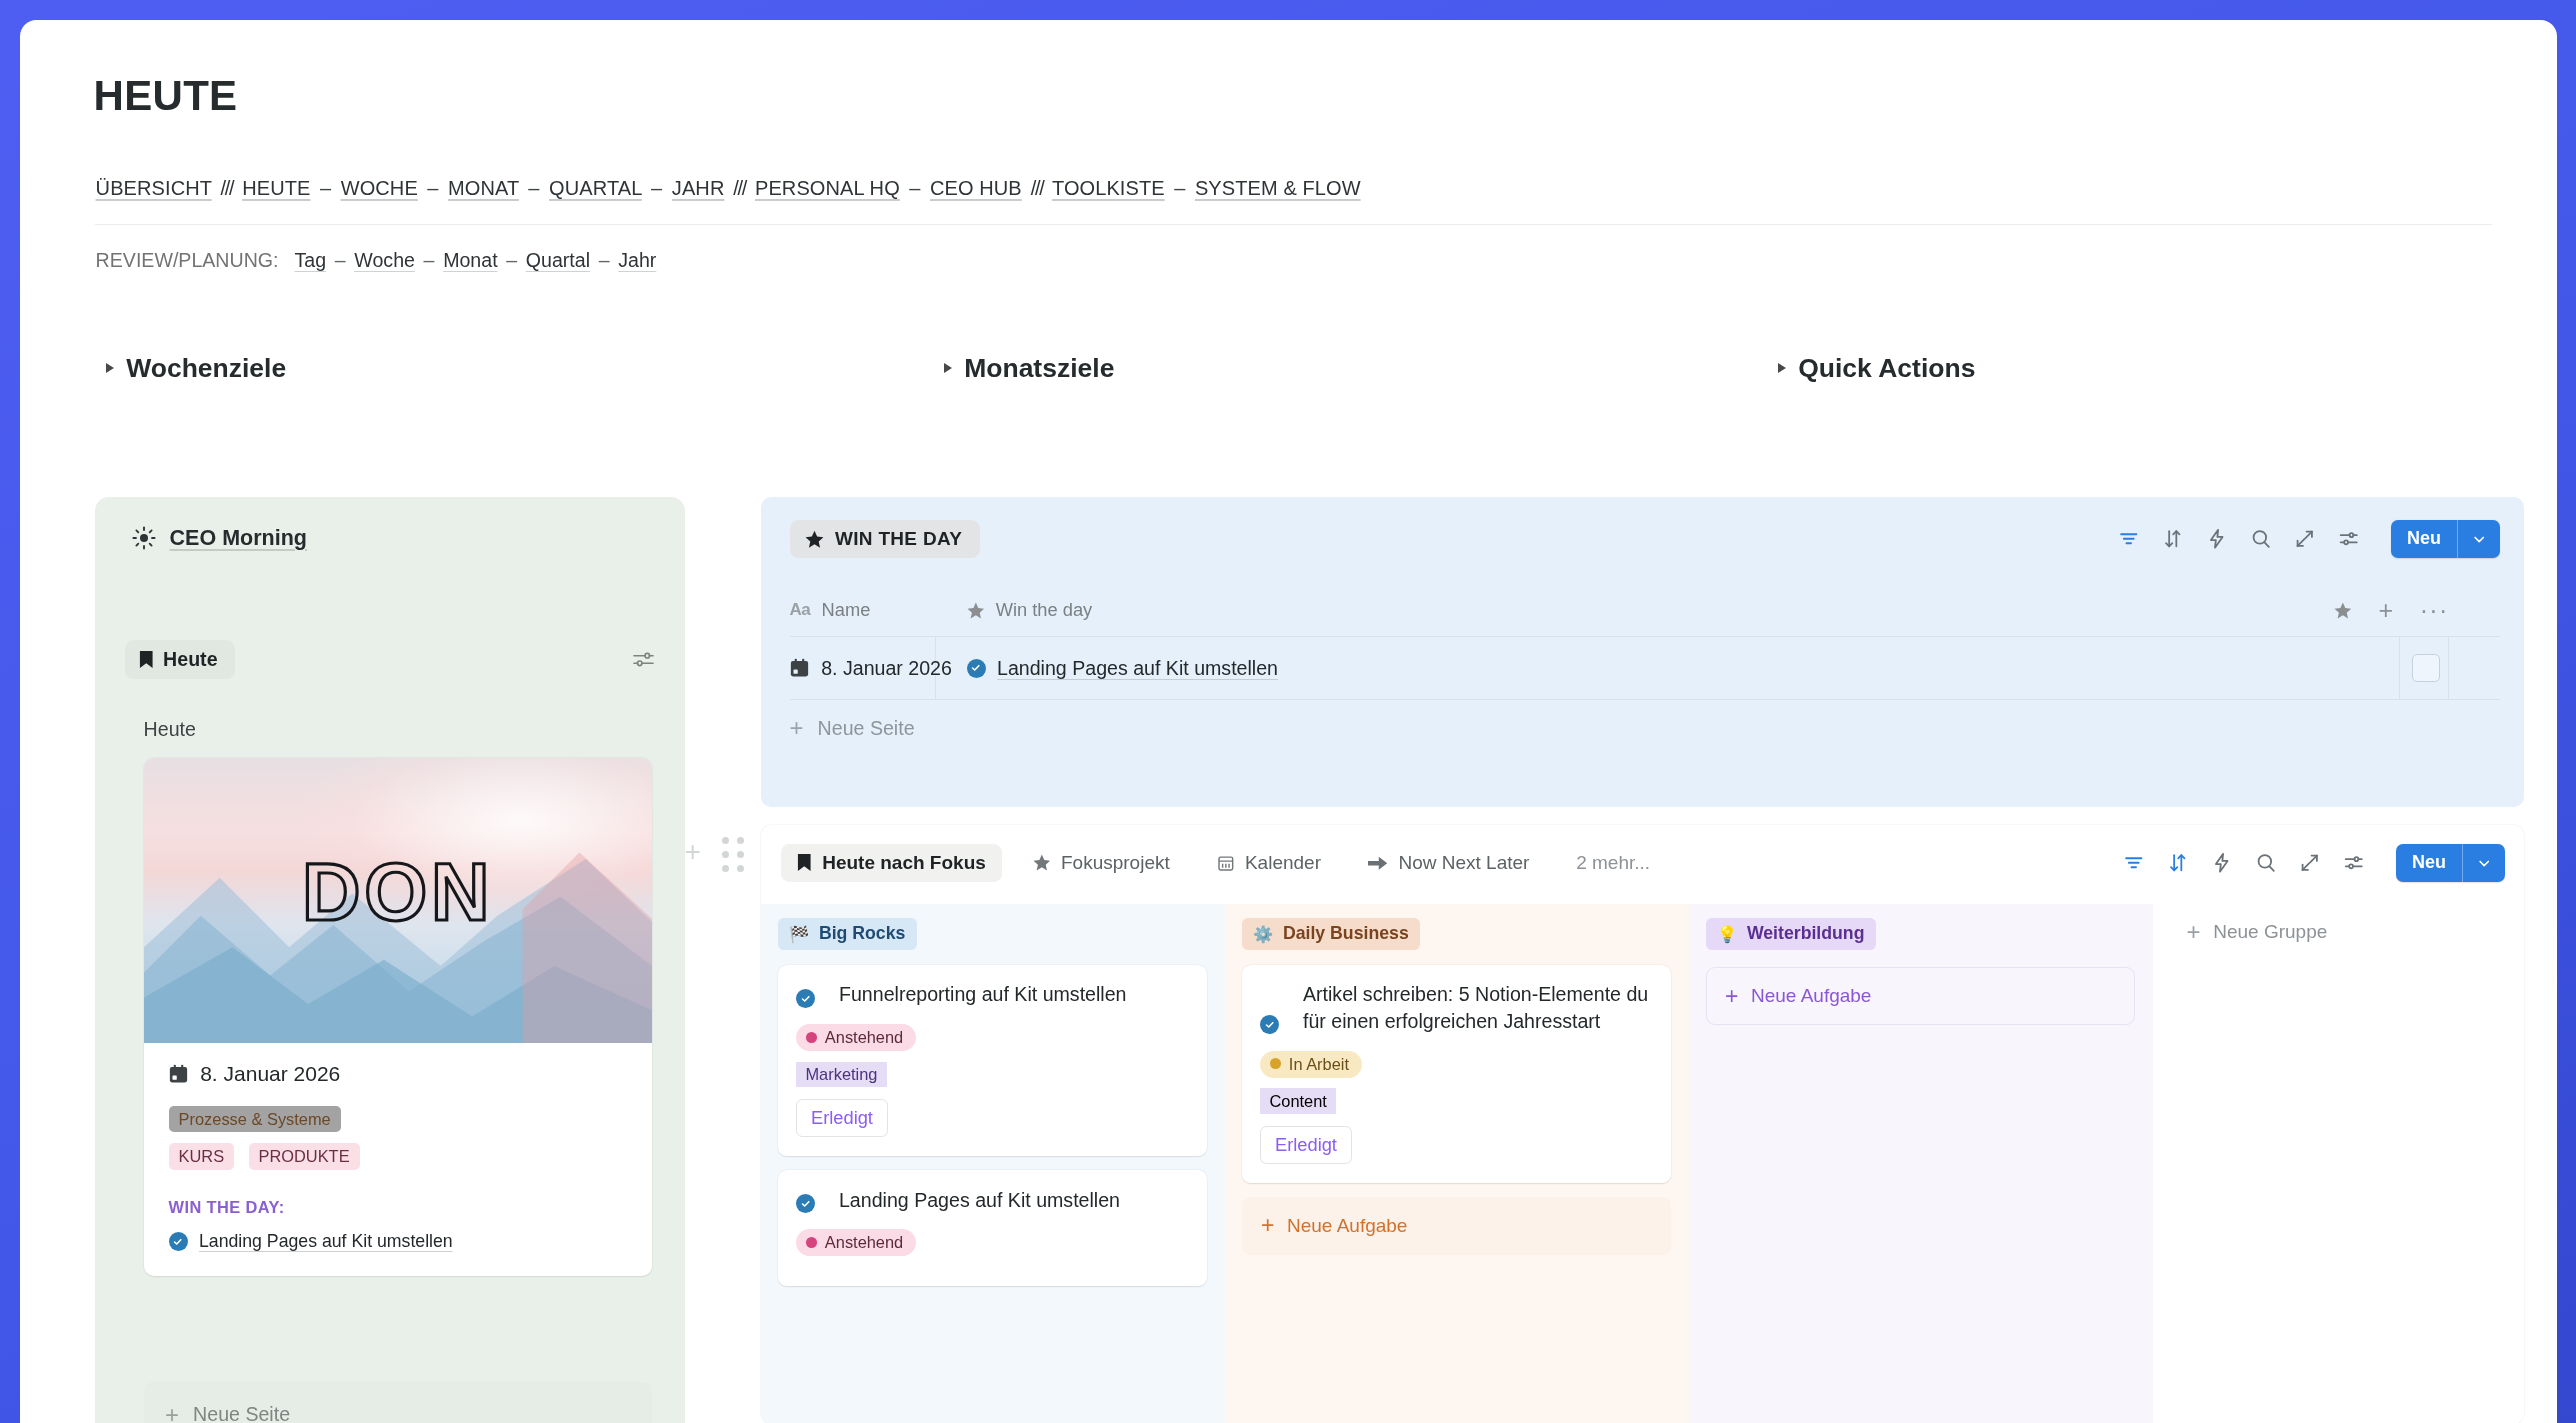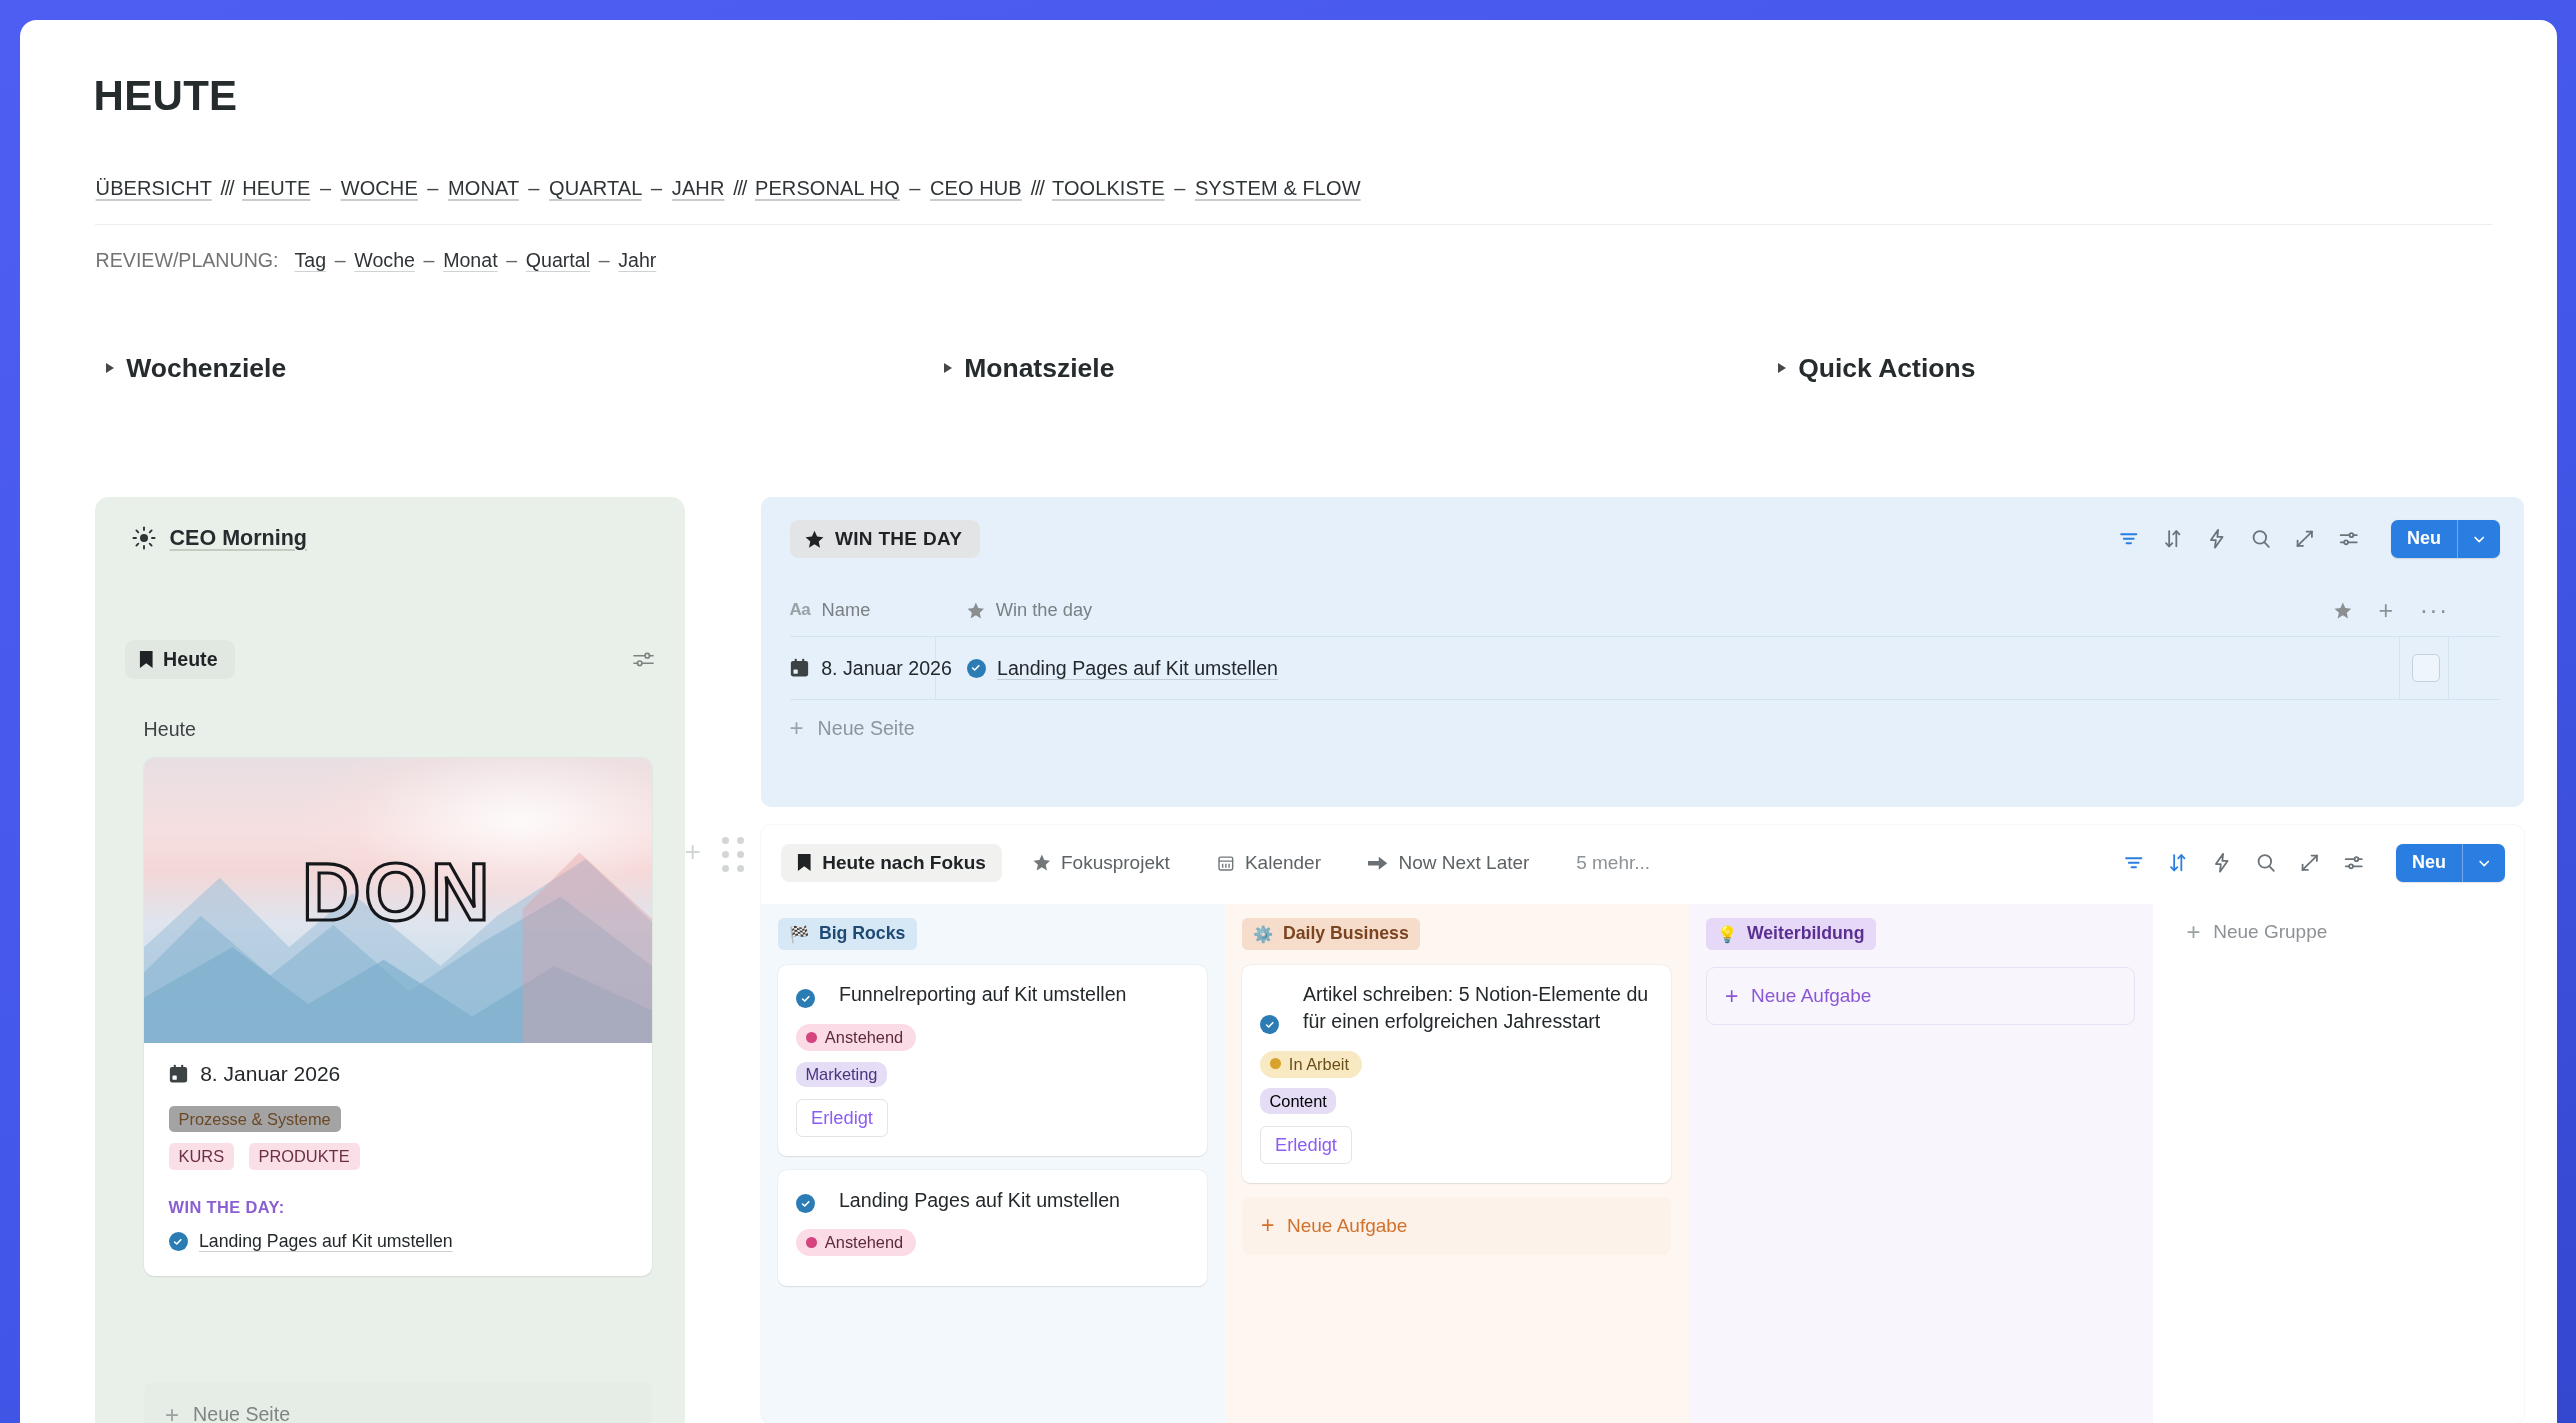--- a/index.html
+++ b/index.html
@@ -294,21 +294,21 @@
   .status-pill {
     display: inline-flex; align-items: center; gap: 8.2px;
     border-radius: 631px; padding: 5px 12.6px 5.7px 10px; font-size: 16.4px; line-height: 1;
     margin-bottom: 10.7px;
   }
   .status-pill .dot { width: 10.7px; height: 10.7px; border-radius: 50%; display:block; }
   .sp-anstehend { background: #fbdce6; color: #5d2a3c; }
   .sp-anstehend .dot { background: #d6447f; }
   .sp-inarbeit { background: #f8e9c2; color: #6a5018; }
   .sp-inarbeit .dot { background: #d8a32a; }
-  .tag-pill { display: inline-block; border-radius: 10px; padding: 4.4px 9.5px;
+  .tag-pill { display: inline-block; border-radius: 0; padding: 4.4px 9.5px;
     font-size: 16.4px; line-height: 1; margin-bottom: 12px; }
   .tag-marketing { background: #e5dcf5; color: #4a3380; }
   .tag-content   { background: #e5dcf5; color: #000000; }
   .done-btn {
     display: inline-block; border: 0.6px solid #e3e3e1; border-radius: 6.3px;
     padding: 7px 14px; font-size: 18.3px; color: #8b5cf6; background: #fff; cursor: pointer;
   }
   .newtask {
     display: flex; align-items: center; gap: 12.6px;
     border: 0.6px dashed transparent; border-radius: 8.8px;
@@ -650,21 +650,21 @@
           <span class="lbl">Kalender</span>
         </div>
         <div class="tab">
           <span>
             <svg class="arrow-gray" viewBox="0 0 26 20" fill="#6b7075">
                 <path d="M0 7h14V1.5L25 10 14 18.5V13H0z"></path>
               </svg>
           </span>
           <span class="lbl">Now Next Later</span>
         </div>
-        <span class="tab-more">5 mehr...</span>
+        <span class="tab-more">2 mehr...</span>
       </div>
 
       <div class="tools">
         <span class="tool">
           <svg width="21.5" height="21.5" viewBox="0 0 24 24" fill="none" stroke="#2a7de1" stroke-width="2.1" stroke-linecap="round">
               <line x1="3.5" y1="7" x2="20.5" y2="7"></line>
               <line x1="6.5" y1="12" x2="17.5" y2="12"></line>
               <line x1="9.5" y1="17" x2="14.5" y2="17"></line>
             </svg>
         </span>

